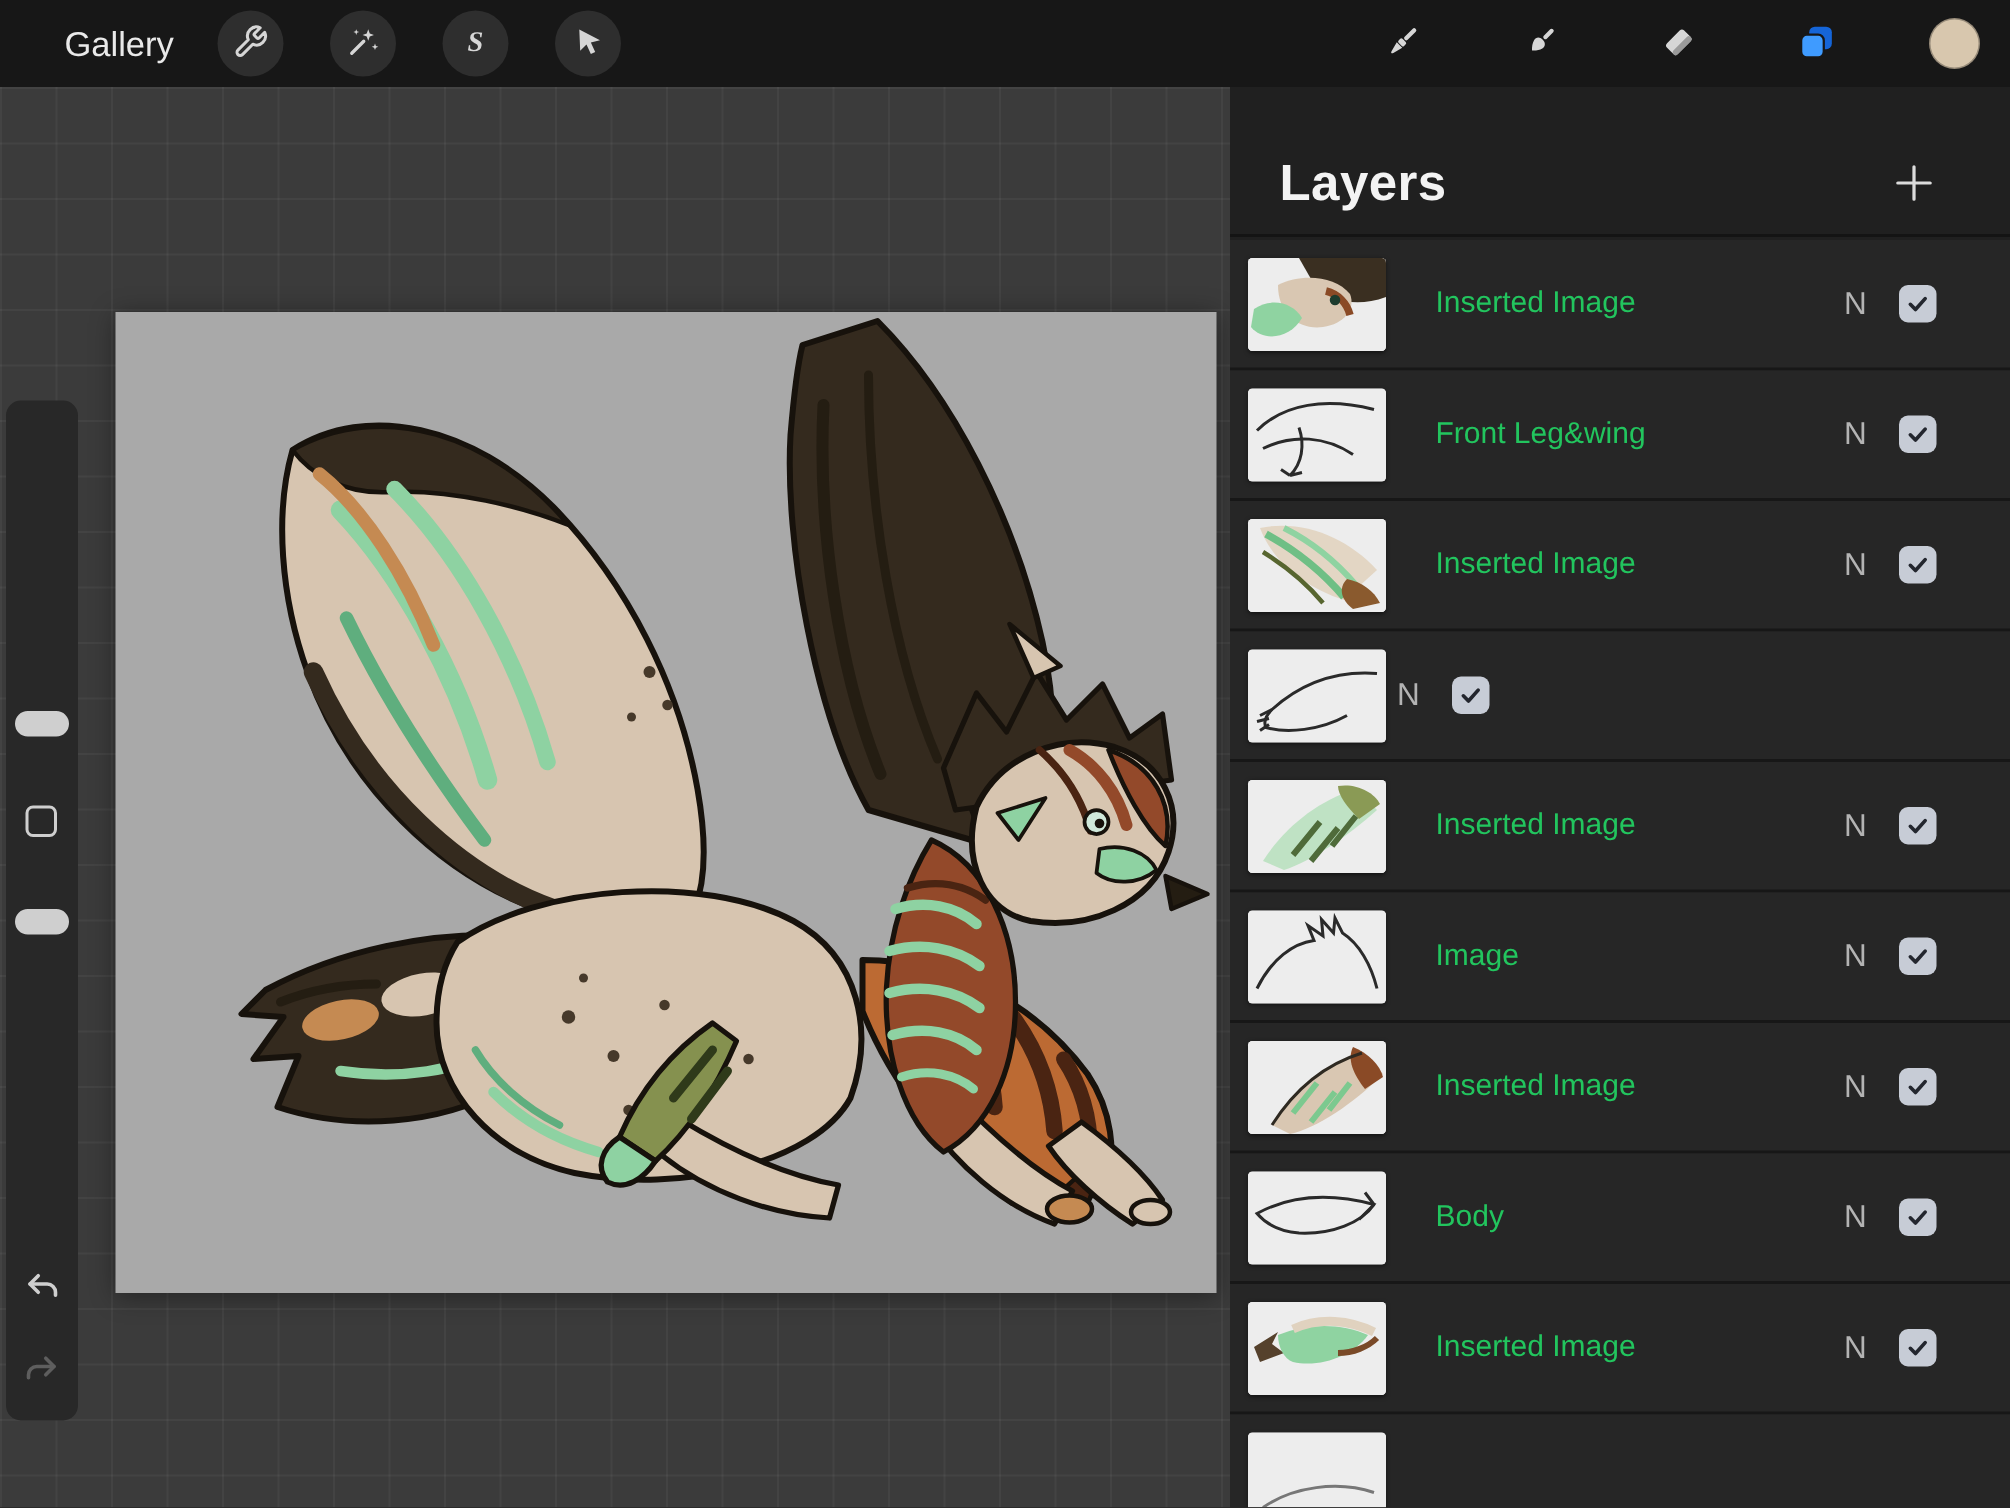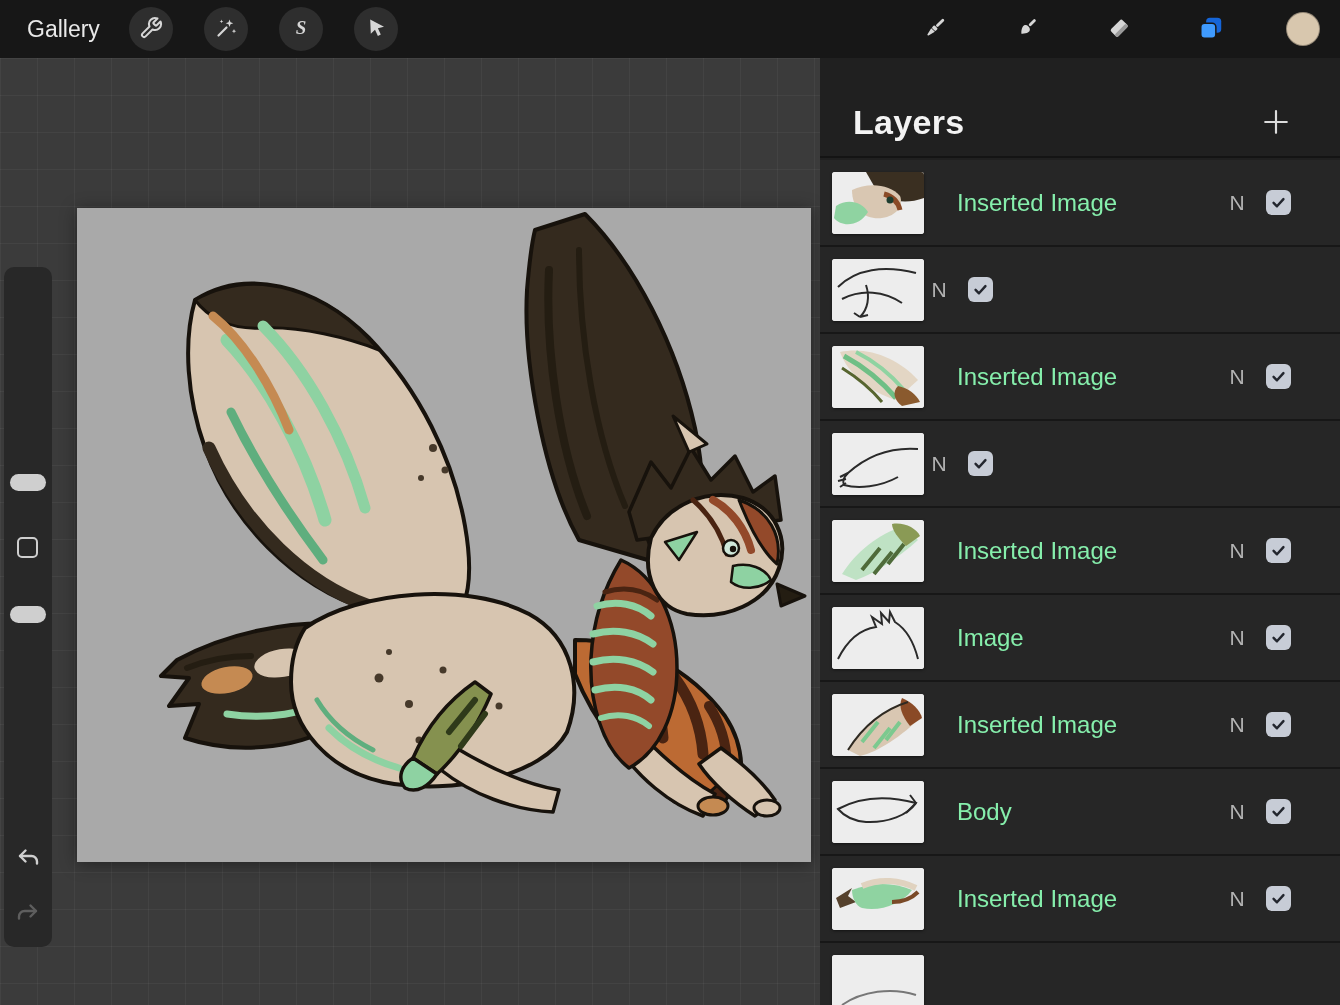--- a/index.html
+++ b/index.html
@@ -7,21 +7,21 @@
   .app {
     position:relative; width:1340px; height:1005px; overflow:hidden;
     font-family:"Liberation Sans", sans-serif; background:#3b3b3b;
   }
 
   
   .topbar {
     position:absolute; top:0; left:0; width:1340px; height:58px;
     background:#171717; display:flex; align-items:center; justify-content:space-between; z-index:8;
   }
-  .tb-left, .tb-right { display:flex; align-items:center; }
+  .tb-left, .tb-right { display:flex; align-items:center;margin-left:16px; }
   .gallery-label { color:#e9e9e9; font-size:23px; margin-left:27px; margin-right:29px; cursor:pointer; }
   .circle-btn {
     width:44px; height:44px; border-radius:22px; background:#2e2e2e; border:none;
     display:flex; align-items:center; justify-content:center; margin-right:31px; padding:0; cursor:pointer;
   }
   .flat-btn {
     width:44px; height:44px; background:transparent; border:none;
     display:flex; align-items:center; justify-content:center; margin-right:48px; padding:0; cursor:pointer;
   }
   .tb-right .flat-btn:last-child { margin-right:15px; }
@@ -72,21 +72,21 @@
   .layer-list { position:absolute; top:102px; left:0; right:0; bottom:0; overflow:hidden; }
   .layer-row {
     height:87px; border-bottom:2px solid #171717; background:#262626;
     display:flex; align-items:center; cursor:pointer;
   }
   .layer-thumb {
     width:92px; height:62px; margin-left:12px; flex:none;
     background:#ededed; border-radius:3px; overflow:hidden; box-shadow:0 1px 3px rgba(0,0,0,.5);
   }
   .layer-thumb svg { width:100%; height:100%; display:block; }
-  .layer-name { margin-left:33px; font-size:24px; color:#86efac; flex:1; white-space:nowrap; }
+  .layer-name { margin-left:33px; font-size:20px; color:#22c55e; flex:1; white-space:nowrap; }
   .blend-badge { font-size:21px; color:#b3b3b3; width:30px; text-align:center; margin-right:14px; }
   .layer-visibility {
     width:25px; height:25px; border-radius:6px; background:#c7ccd6; margin-right:49px; flex:none;
     display:flex; align-items:center; justify-content:center;
   }
   .layer-row.partial .layer-name,
   .layer-row.partial .blend-badge,
   .layer-row.partial .layer-visibility { visibility:hidden; }
 </style>
 </head>
@@ -317,20 +317,21 @@
 
   <div class="layer-row">
     <div class="layer-thumb">
             <svg viewBox="0 0 92 62">
               <rect width="92" height="62" fill="#ededed"></rect>
               <path d="M6 28 C24 10 52 6 84 14" stroke="#2a2a2a" stroke-width="2" fill="none"></path>
               <path d="M10 40 C30 30 52 32 70 44" stroke="#2a2a2a" stroke-width="2" fill="none"></path>
               <path d="M34 26 C38 38 36 50 28 58 M28 58 l-6 -4 M28 58 l8 -2" stroke="#2a2a2a" stroke-width="2" fill="none"></path>
             </svg>
           </div>
+    <div class="layer-name">Front Leg&amp;wing</div>
     <div class="blend-badge">N</div>
     <div class="layer-visibility">
       <svg width="19" height="19" viewBox="0 0 25 25">
               <path d="M6 13 l4.5 4.5 L19 8" stroke="#23262e" stroke-width="3.2" fill="none" stroke-linecap="round" stroke-linejoin="round"></path>
             </svg>
     </div>
   </div>
 
   <div class="layer-row">
     <div class="layer-thumb">

